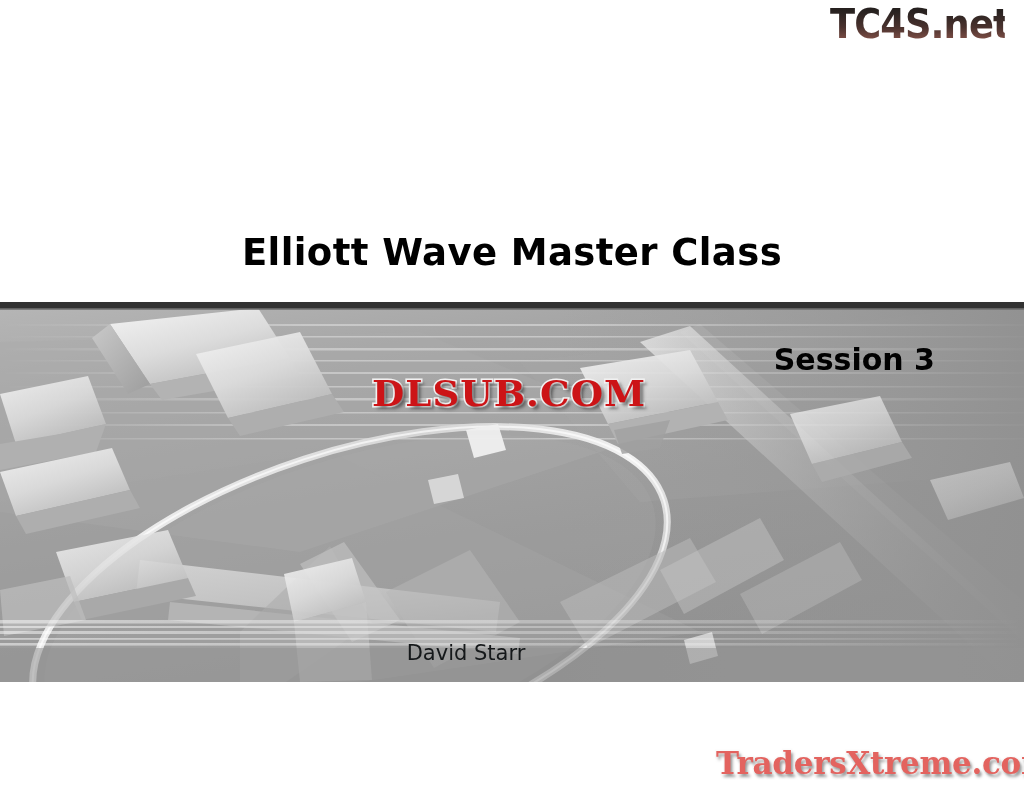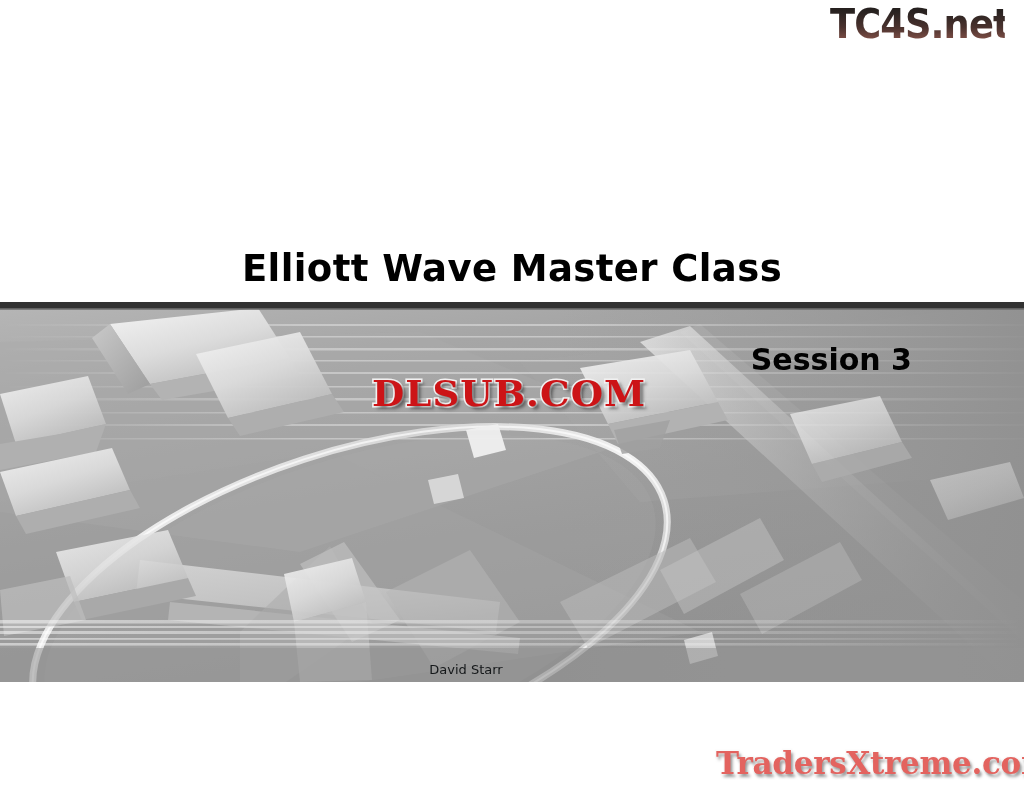--- a/index.html
+++ b/index.html
@@ -54,42 +54,41 @@
     left: 0;
     top: 231px;
     width: 1024px;
     text-align: center;
     font-family: "DejaVu Sans", sans-serif;
     font-weight: bold;
     font-size: 37px;
     letter-spacing: 0.4px;
     color: #000000;
     white-space: nowrap;
-    margin-top: 16px;
   }
 
   
   #image-band {
     position: absolute;
     left: 0;
     top: 302px;
     width: 1024px;
     height: 380px;
     overflow: hidden;
     background: #989898;
   }
   #band-art { position: absolute; inset: 0; }
 
   
   #session-label {
     position: absolute;
     left: 0;
     top: 342px;
     width: 1024px;
-    padding-right: 112px;
+    padding-right: 89px;
     box-sizing: border-box;
     text-align: right;
     font-family: "DejaVu Sans", sans-serif;
     font-weight: bold;
     font-size: 30px;
     color: #010101;
     white-space: nowrap;
   }
 
   
@@ -108,26 +107,26 @@
     -webkit-text-stroke: 3px #f2f2f2;
     paint-order: stroke fill;
     text-shadow: 3px 3px 3px rgba(40,40,40,0.55);
     white-space: nowrap;
   }
 
   
   #presenter-name {
     position: absolute;
     left: 0;
-    top: 662px;
+    top: 641px;
     width: 932px;
     text-align: center;
     font-family: "DejaVu Sans", sans-serif;
     font-weight: normal;
-    font-size: 13px;
+    font-size: 21px;
     color: #15181a;
     white-space: nowrap;
   }
 
   
   #tradersxtreme-logo {
     position: absolute;
     left: 716px;
     top: 744px;
     font-family: "DejaVu Serif", serif;

